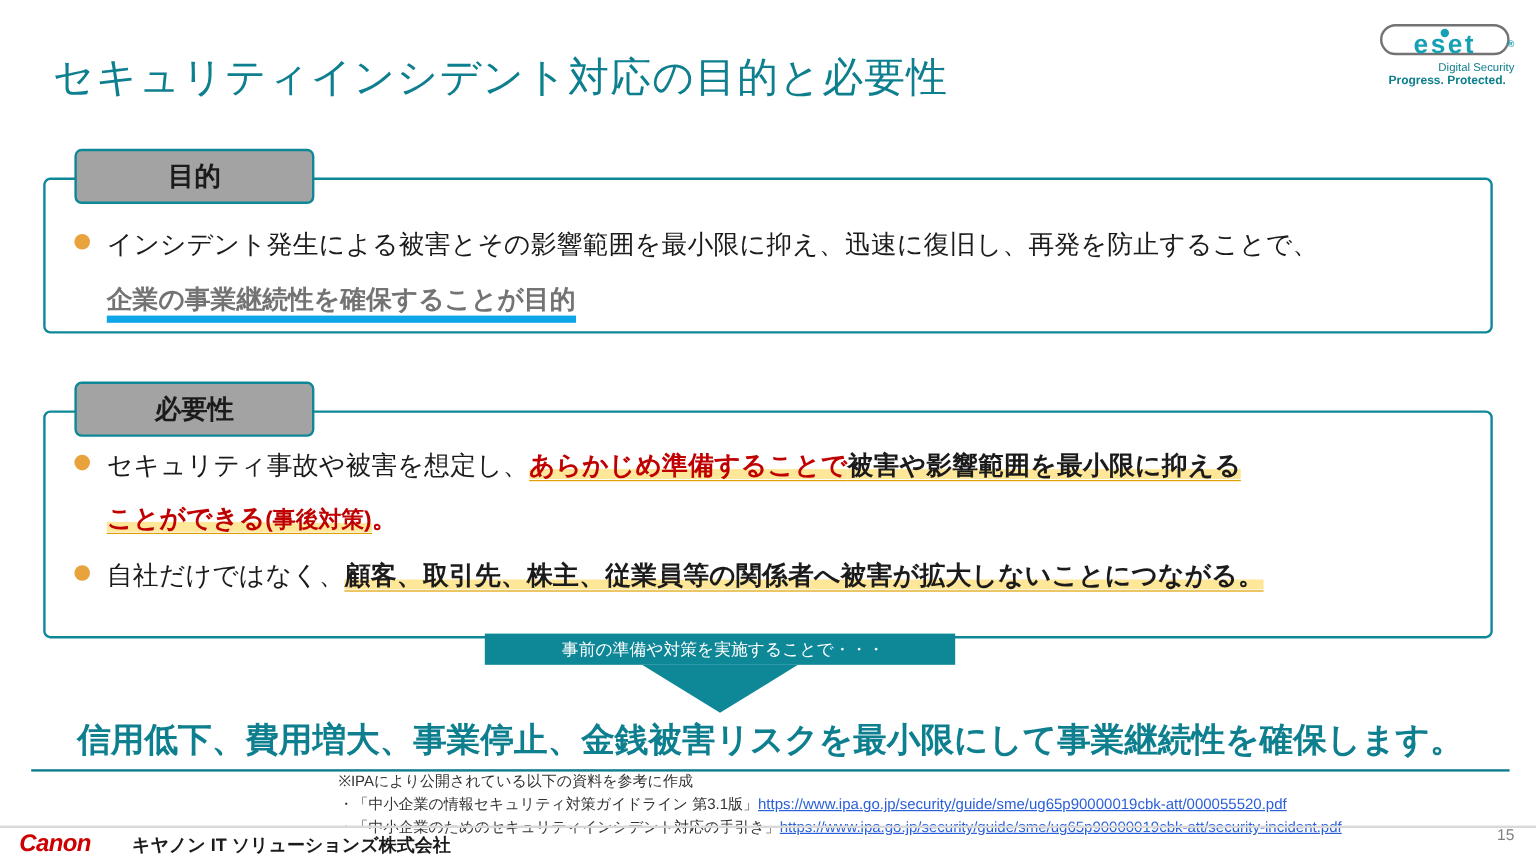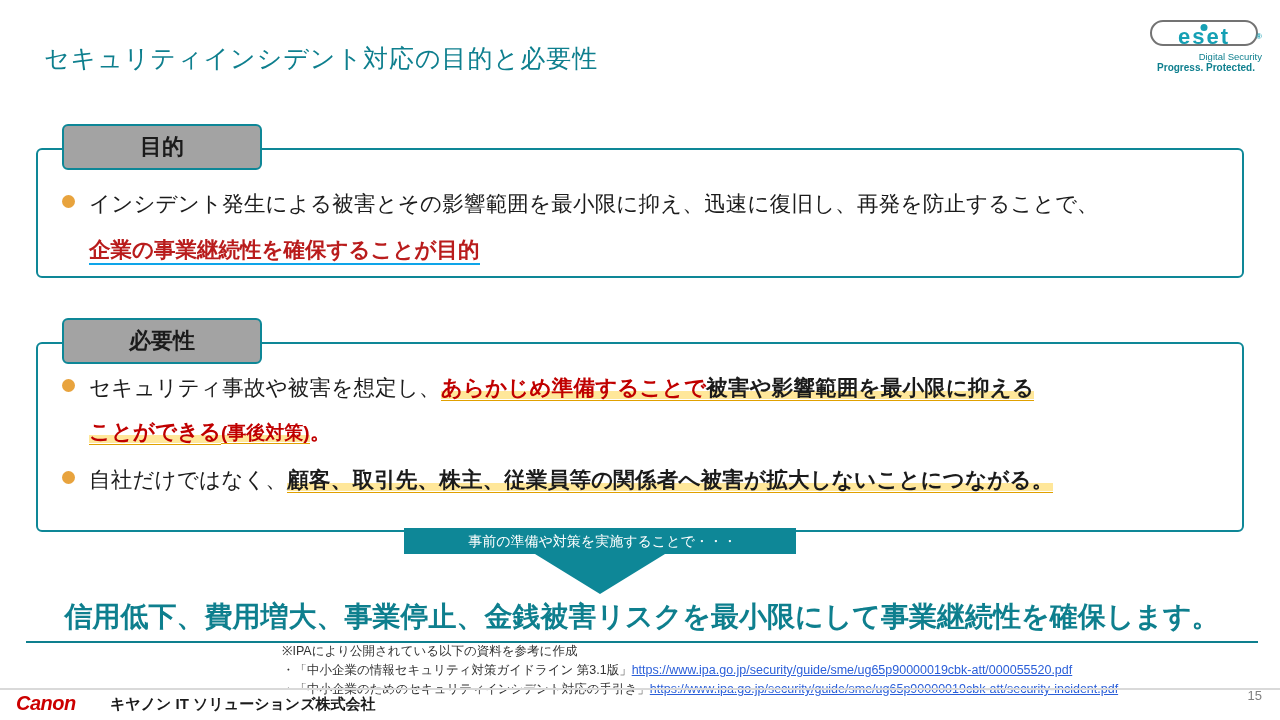--- a/index.html
+++ b/index.html
@@ -12,21 +12,21 @@
   .slide {
     position: relative;
     width: 1280px; height: 720px;
     background: #ffffff;
   }
 
   
   .slide-title {
     position: absolute;
     left: 44px; top: 42px;
-    font-size: 25px;
+    font-size: 34px;
     color: #0e7f8e;
     letter-spacing: 1px;
     white-space: nowrap;
   }
 
   
   .eset-logo {
     position: absolute;
     right: 18px; top: 20px;
     width: 112px;
@@ -120,23 +120,23 @@
     line-height: 36px;
     letter-spacing: 0.2px;
   }
   .line2 {
     position: absolute;
     font-size: 21.5px;
     line-height: 36px;
     color: #1b1b1b;
   }
   .em-red {
-    color: #b91c1c;
-    font-weight: bold;
-    border-bottom: 2px solid #0ea5e9;
+    color: #737373;
+    font-weight: bold;
+    border-bottom: 6px solid #0ea5e9;
     padding-bottom: 1px;
   }
   .em-red-hl {
     color: #c00000;
     font-weight: bold;
     background: linear-gradient(to bottom, transparent 62%, #ffe79a 62%, #ffe79a 96%, transparent 96%);
     border-bottom: 1.5px solid #e0a000;
   }
   .em-hl {
     color: #1b1b1b;

